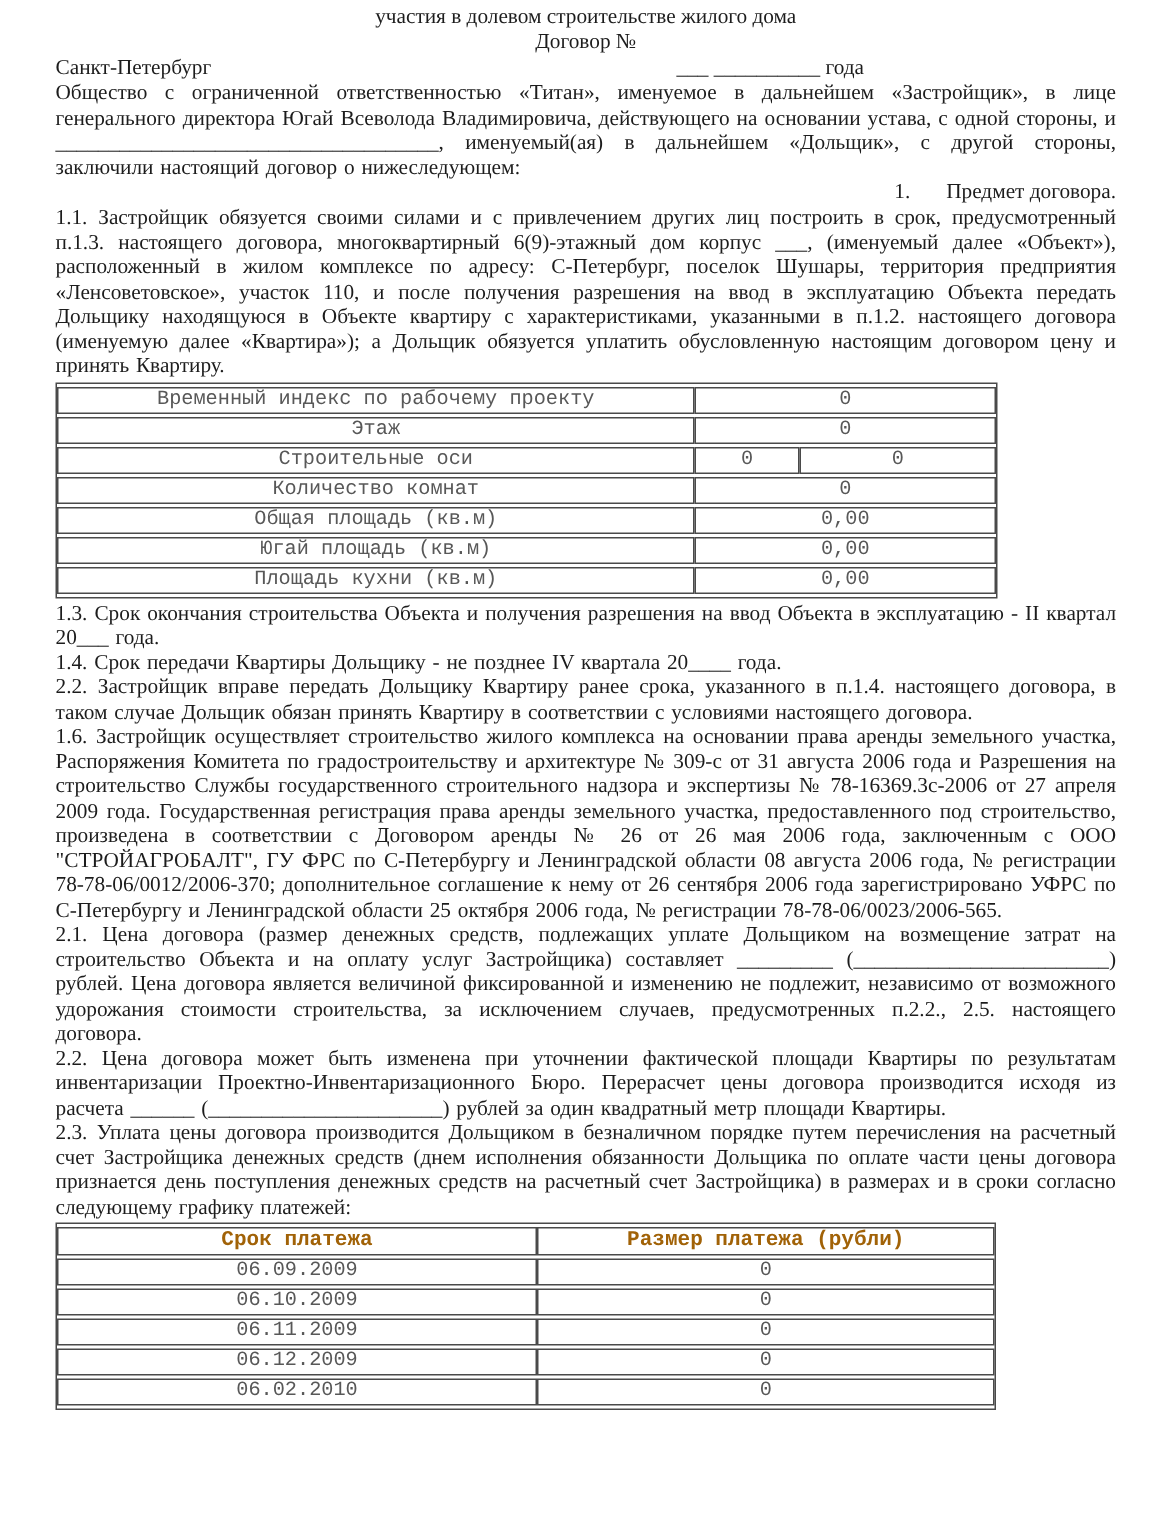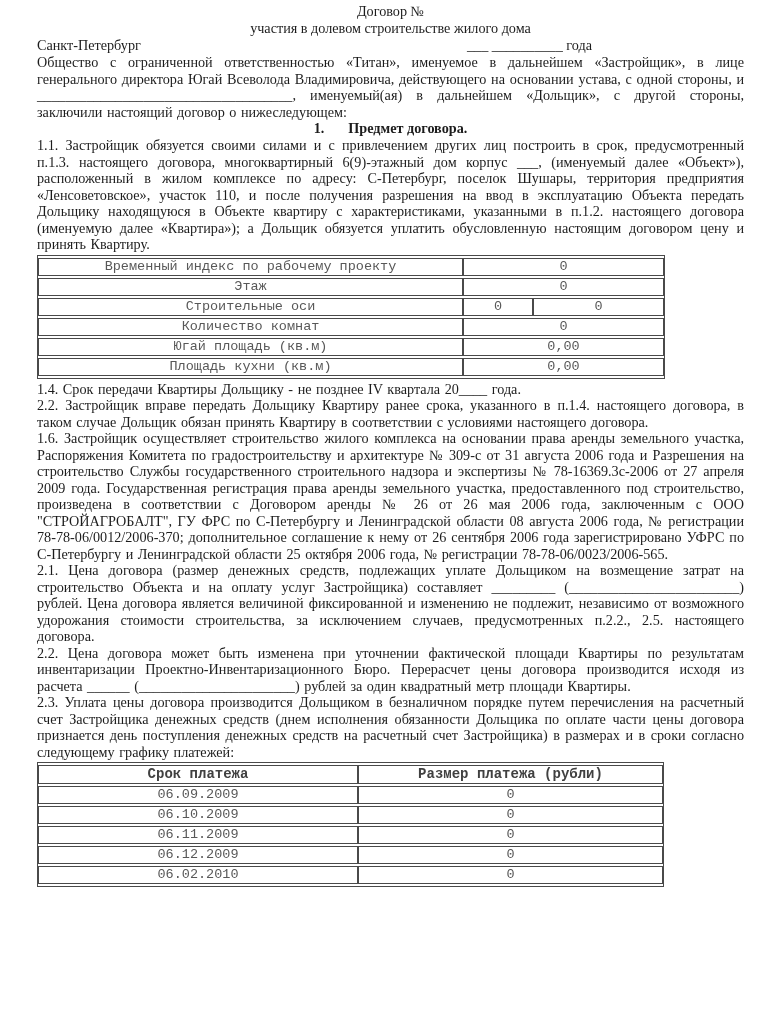--- a/index.html
+++ b/index.html
@@ -21,32 +21,32 @@
     line-height: 17px;
     white-space: nowrap;
   }
   .dateline {
     position: relative;
     height: 17px;
     line-height: 17px;
   }
   .dateline .blank {
     position: absolute;
-    left: 430px;
+    left: 414px;
     top: 0;
     white-space: nowrap;
   }
   p.body {
     margin: 0;
     text-align: justify;
     word-spacing: 1px;
   }
   .sec-head {
-    text-align: center;
-    font-weight: bold;
+    text-align: right;
+    font-weight: normal;
     line-height: 17px;
     height: 17px;
   }
   .sec-head .num { margin-right: 24px; }
   table {
     border-collapse: separate;
     border-spacing: 0 2px;
     table-layout: fixed;
     border: 1px solid #4a4a4a;
     background: #ffffff;
@@ -69,31 +69,31 @@
     font-weight: normal;
     margin-left: 30px;
   }
   .pay-table th {
     height: 17px;
     line-height: 17px;
     padding: 0 2px;
     text-align: center;
     font-family: "Liberation Mono", monospace;
     font-size: 14px;
-    color: #404040;
+    color: #a16207;
     font-weight: bold;
   }
 </style>
 </head>
 <body>
 
 <div class="page">
 
+  <div class="title-line">участия в долевом строительстве жилого дома</div>
   <div class="title-line">Договор №</div>
-  <div class="title-line">участия в долевом строительстве жилого дома</div>
 
   <div class="dateline">
     <span>Санкт-Петербург</span>
     <span class="blank">___ __________ года</span>
   </div>
 
   <p class="body">Общество с ограниченной ответственностью «Титан», именуемое в дальнейшем «Застройщик», в лице генерального директора Югай Всеволода Владимировича, действующего на основании устава, с одной стороны, и ____________________________________, именуемый(ая) в дальнейшем «Дольщик», с другой стороны, заключили настоящий договор о нижеследующем:</p>
 
   <div class="sec-head">
     <span class="num">1.</span><span>Предмет договора.</span>
@@ -119,30 +119,35 @@
     <tr>
       <td>Строительные оси</td>
       <td>0</td>
       <td>0</td>
     </tr>
     <tr>
       <td>Количество комнат</td>
       <td colspan="2">0</td>
     </tr>
     <tr>
+      <td>Общая площадь (кв.м)</td>
+      <td colspan="2">0,00</td>
+    </tr>
+    <tr>
       <td>Югай площадь (кв.м)</td>
       <td colspan="2">0,00</td>
     </tr>
     <tr>
       <td>Площадь кухни (кв.м)</td>
       <td colspan="2">0,00</td>
     </tr>
   </tbody>
     </table>
 
+  <p class="body">1.3. Срок окончания строительства Объекта и получения разрешения на ввод Объекта в эксплуатацию - II квартал 20___ года.</p>
   <p class="body">1.4. Срок передачи Квартиры Дольщику - не позднее IV квартала 20____ года.</p>
   <p class="body">2.2. Застройщик вправе передать Дольщику Квартиру ранее срока, указанного в п.1.4. настоящего договора, в таком случае Дольщик обязан принять Квартиру в соответствии с условиями настоящего договора.</p>
   <p class="body">1.6. Застройщик осуществляет строительство жилого комплекса на основании права аренды земельного участка, Распоряжения Комитета по градостроительству и архитектуре № 309-с от 31 августа 2006 года и Разрешения на строительство Службы государственного строительного надзора и экспертизы № 78-16369.3с-2006 от 27 апреля 2009 года. Государственная регистрация права аренды земельного участка, предоставленного под строительство, произведена в соответствии с Договором аренды № 26 от 26 мая 2006 года, заключенным с ООО "СТРОЙАГРОБАЛТ", ГУ ФРС по С-Петербургу и Ленинградской области 08 августа 2006 года, № регистрации 78-78-06/0012/2006-370; дополнительное соглашение к нему от 26 сентября 2006 года зарегистрировано УФРС по С-Петербургу и Ленинградской области 25 октября 2006 года, № регистрации 78-78-06/0023/2006-565.</p>
 
 
   <p class="body">2.1. Цена договора (размер денежных средств, подлежащих уплате Дольщиком на возмещение затрат на строительство Объекта и на оплату услуг Застройщика) составляет _________ (________________________) рублей. Цена договора является величиной фиксированной и изменению не подлежит, независимо от возможного удорожания стоимости строительства, за исключением случаев, предусмотренных п.2.2., 2.5. настоящего договора.</p>
   <p class="body">2.2. Цена договора может быть изменена при уточнении фактической площади Квартиры по результатам инвентаризации Проектно-Инвентаризационного Бюро. Перерасчет цены договора производится исходя из расчета ______ (______________________) рублей за один квадратный метр площади Квартиры.</p>
   <p class="body">2.3. Уплата цены договора производится Дольщиком в безналичном порядке путем перечисления на расчетный счет Застройщика денежных средств (днем исполнения обязанности Дольщика по оплате части цены договора признается день поступления денежных средств на расчетный счет Застройщика) в размерах и в сроки согласно следующему графику платежей:</p>
 
   <table class="pay-table">

